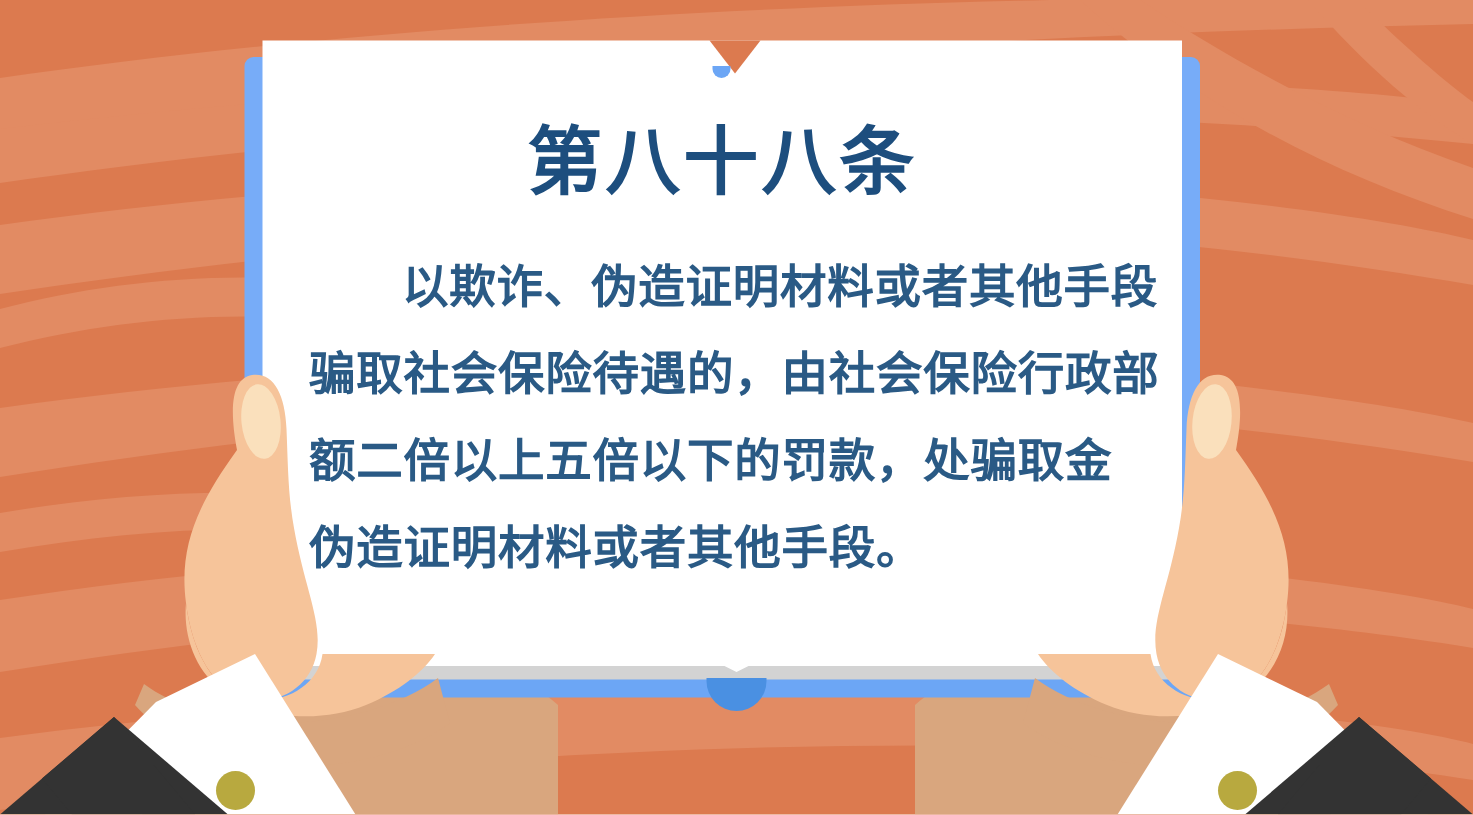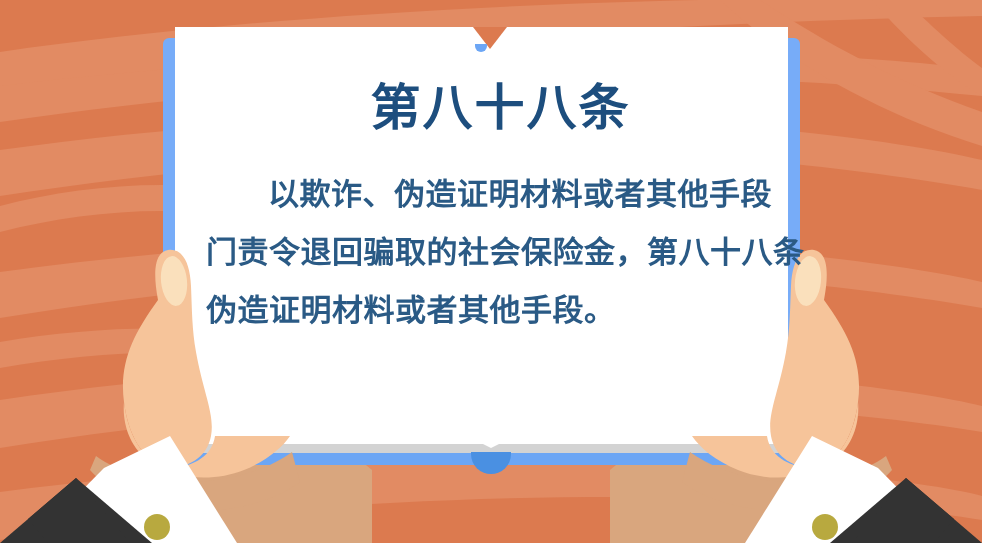--- a/index.html
+++ b/index.html
@@ -138,36 +138,35 @@
     position: absolute;
     left: 0;
     top: 40px;
     width: 613px;
     text-align: center;
     font-size: 50px;
     font-weight: bold;
     letter-spacing: 2px;
     color: #1D4E7E;
     font-family: "DejaVu Sans", "Liberation Sans", sans-serif;
-    padding-left: 19px;
   }
 
   .body-lines {
     position: absolute;
     left: 31px;
     top: 139px;
     width: 548px;
   }
   .body-line {
     font-size: 31px;
     line-height: 58px;
     color: #2A5A85;
     letter-spacing: 0.5px;
     white-space: nowrap;
-    font-family: Liberation Sans, sans-serif;
+    font-family: Liberation Mono, monospace;
     font-weight: 600;
   }
   .body-line.indent { text-indent: 62px; }
 </style>
 </head>
 <body>
 
 <div id="poster">
 
   <svg class="layer" id="bg-texture" viewBox="0 0 982 543">
@@ -210,21 +209,22 @@
     <div class="page-gray-notch"></div>
     <div class="cover-bottom"></div>
     <div class="spine-tab"></div>
   </div>
 
   <div class="text-block">
     <div class="title">第八十八条</div>
 
     <div class="body-lines">
       <div class="body-line indent">以欺诈、伪造证明材料或者其他手段</div>
-      <div class="body-line">门责令退回骗取的社会保险金，第八十八条</div>
+      <div class="body-line">骗取社会保险待遇的，由社会保险行政部</div>
+      <div class="body-line">额二倍以上五倍以下的罚款，处骗取金</div>
       <div class="body-line">伪造证明材料或者其他手段。</div>
     </div>
   </div>
 
   <svg class="layer" id="hands-front" viewBox="0 0 982 543">
 
     <g>
 
       <path d="M158,300
                C 152,268 156,252 168,250

